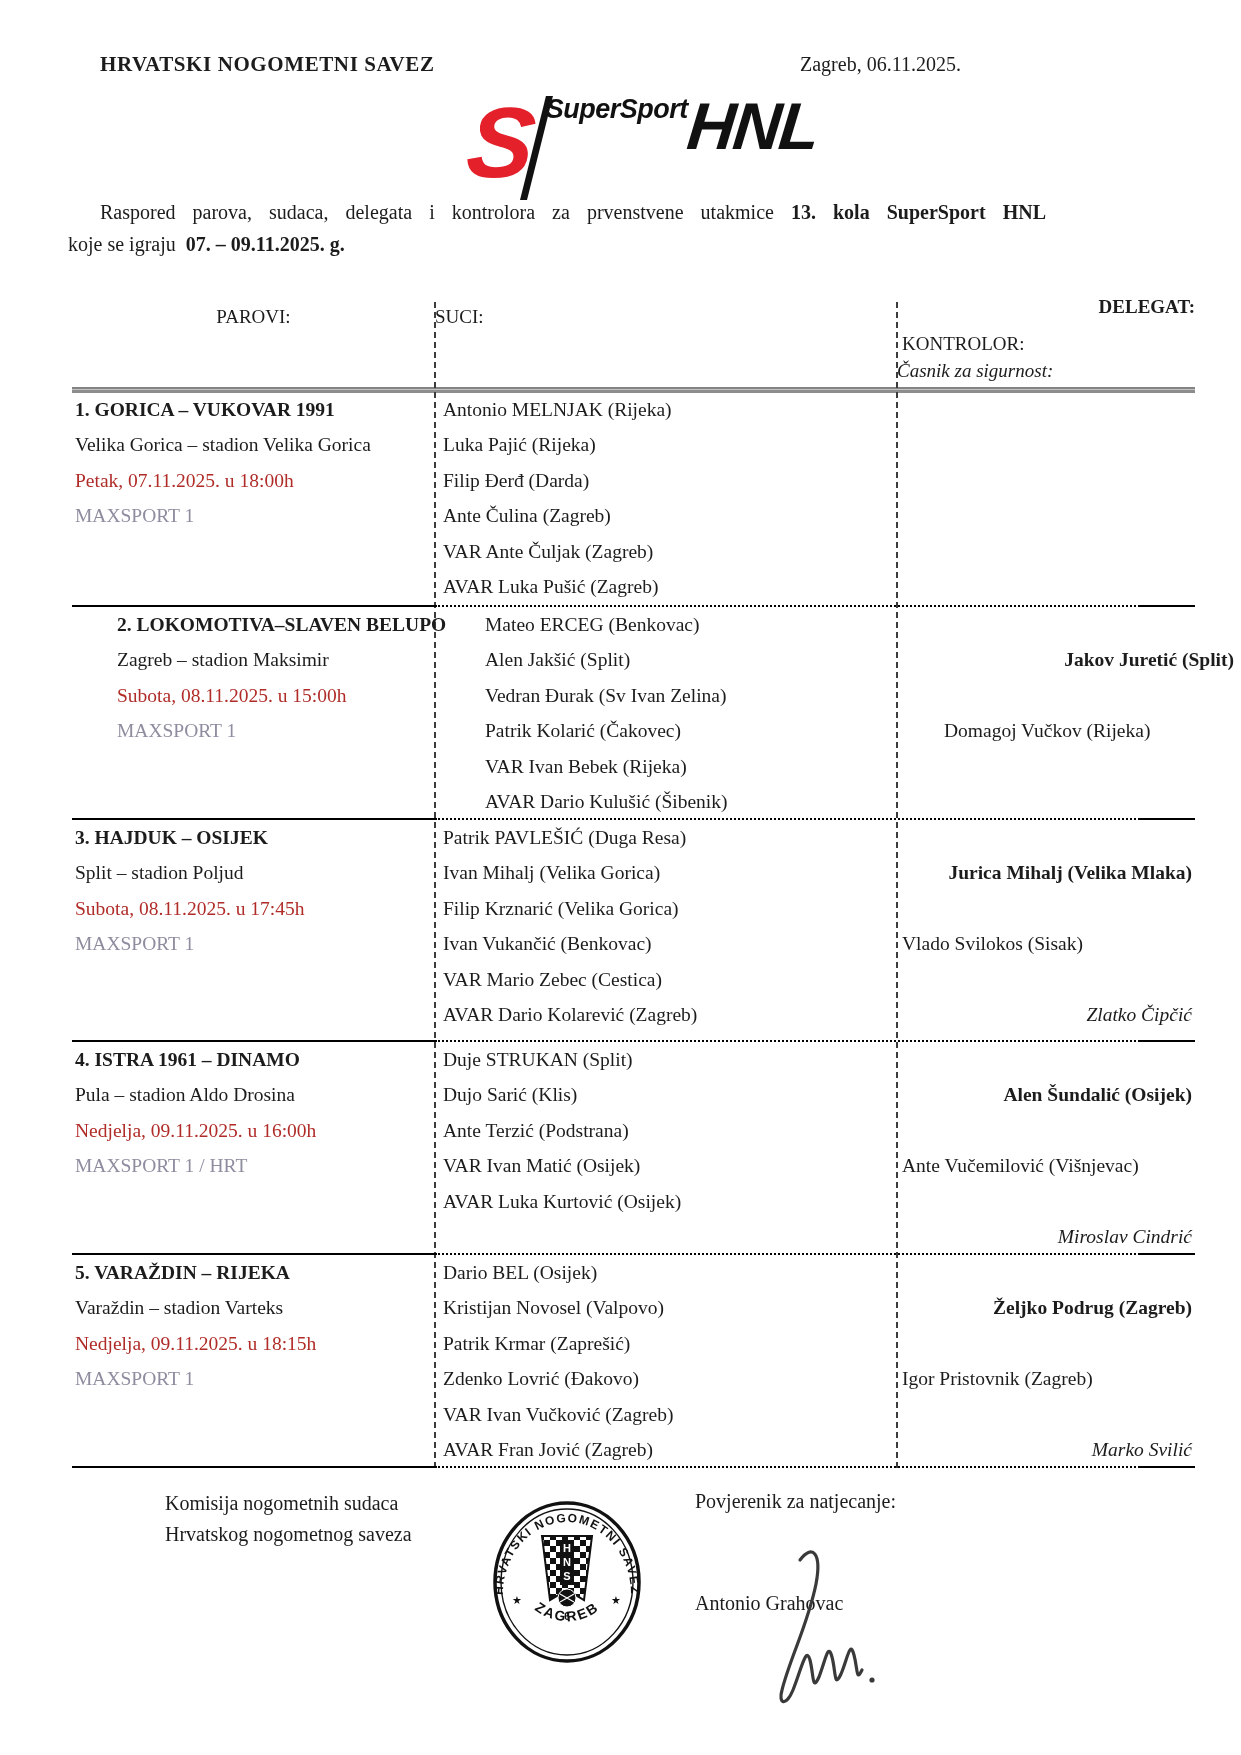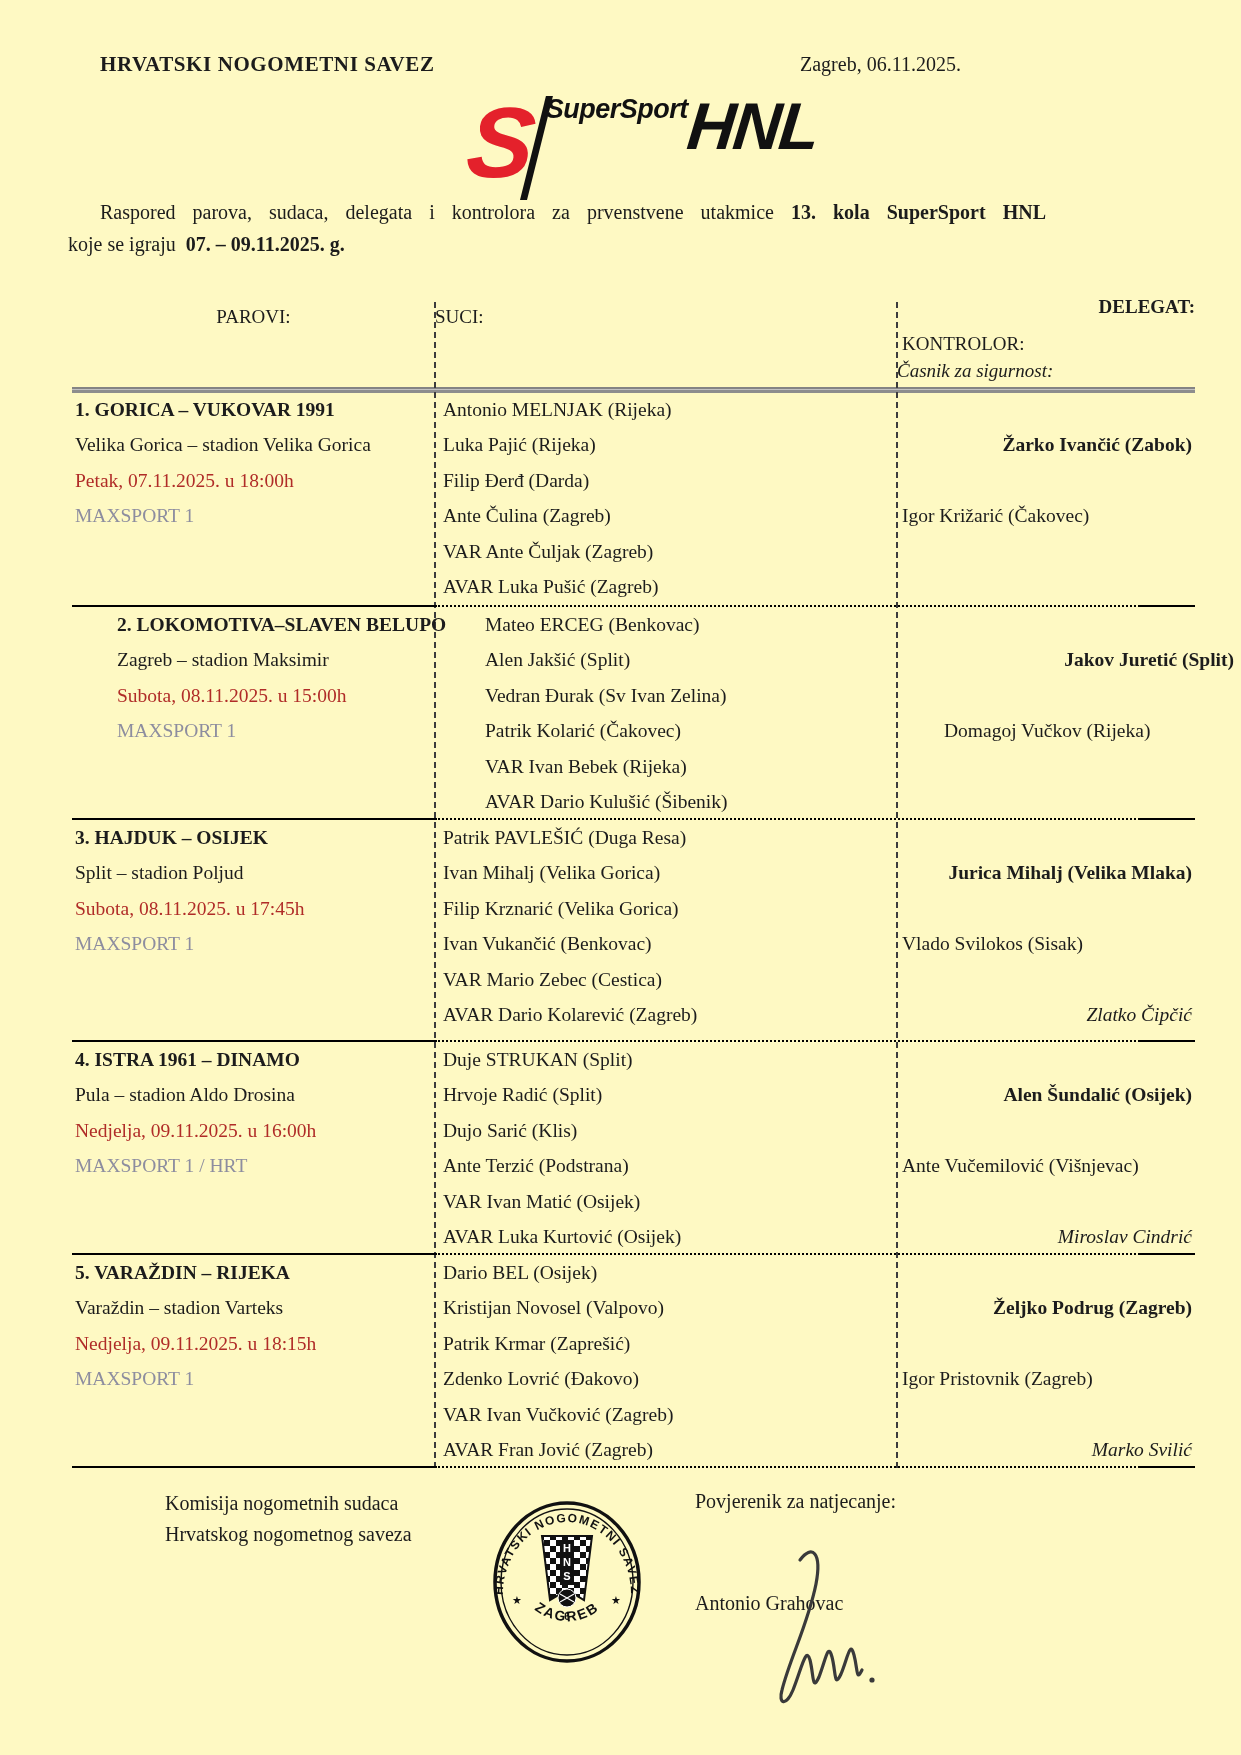--- a/index.html
+++ b/index.html
@@ -1,16 +1,16 @@
 <!DOCTYPE html>
 <html><head>
 <meta charset="utf-8">
 <style>
   html,body{margin:0;padding:0;background:#e8e8e8;}
-  .page{position:relative;width:1241px;height:1755px;background:#fef9c3;margin:0 auto;
+  .page{position:relative;width:1241px;height:1755px;background:#ffffff;margin:0 auto;
         font-family:"Liberation Serif", serif;color:#1c1c1c;overflow:hidden;}
 
   
   .org-title{position:absolute;left:100px;top:52px;font-size:21px;font-weight:bold;letter-spacing:.6px;}
   .doc-date{position:absolute;left:800px;top:53px;font-size:20px;}
 
   
   .logo{position:absolute;left:468px;top:96px;display:flex;align-items:flex-start;
         font-family:"Liberation Sans", sans-serif;font-style:italic;font-weight:bold;}
   .logo-s{color:#e4212b;font-size:100px;line-height:92px;letter-spacing:-4px;transform:skewX(-6deg);}
@@ -106,28 +106,20 @@
         <div class="l tv">MAXSPORT 1</div>
       </div>
       <div class="c2">
         <div class="l">Antonio MELNJAK (Rijeka)</div>
         <div class="l">Luka Pajić (Rijeka)</div>
         <div class="l">Filip Đerđ (Darda)</div>
         <div class="l">Ante Čulina (Zagreb)</div>
         <div class="l">VAR Ante Čuljak (Zagreb)</div>
         <div class="l">AVAR Luka Pušić (Zagreb)</div>
       </div>
-      <div class="c3">
-        <div class="l"></div>
-        <div class="l del">Žarko Ivančić (Zabok)</div>
-        <div class="l"></div>
-        <div class="l ctl">Igor Križarić (Čakovec)</div>
-        <div class="l"></div>
-        <div class="l sec"></div>
-      </div>
     </div>
     <div class="sep">
         <span class="s1"></span>
         <span class="s2"></span>
         <span class="s3"></span>
       </div>
 
     <div class="mrow" style="height:211px;margin-left:42px;">
       <div class="c1">
         <div class="l t">2. LOKOMOTIVA–SLAVEN BELUPO</div>
@@ -190,21 +182,20 @@
 
     <div class="mrow" style="height:211px;">
       <div class="c1">
         <div class="l t">4. ISTRA 1961 – DINAMO</div>
         <div class="l">Pula – stadion Aldo Drosina</div>
         <div class="l d">Nedjelja, 09.11.2025. u 16:00h</div>
         <div class="l tv">MAXSPORT 1 / HRT</div>
       </div>
       <div class="c2">
         <div class="l">Duje STRUKAN (Split)</div>
-        <div class="l">Hrvoje Radić (Split)</div>
         <div class="l">Dujo Sarić (Klis)</div>
         <div class="l">Ante Terzić (Podstrana)</div>
         <div class="l">VAR Ivan Matić (Osijek)</div>
         <div class="l">AVAR Luka Kurtović (Osijek)</div>
       </div>
       <div class="c3">
         <div class="l"></div>
         <div class="l del">Alen Šundalić (Osijek)</div>
         <div class="l"></div>
         <div class="l ctl">Ante Vučemilović (Višnjevac)</div>

